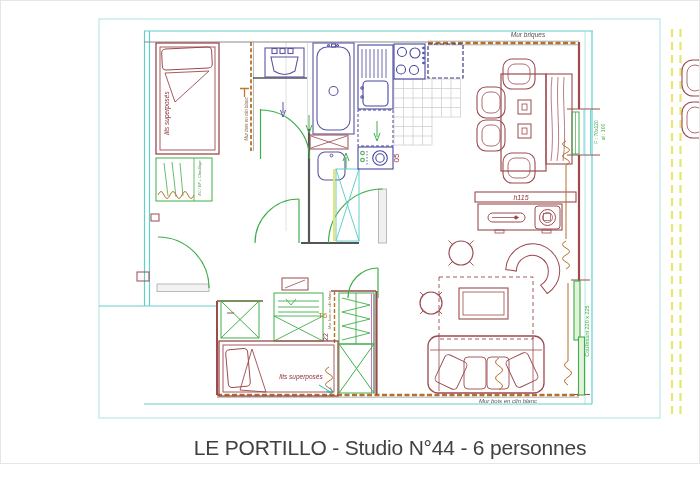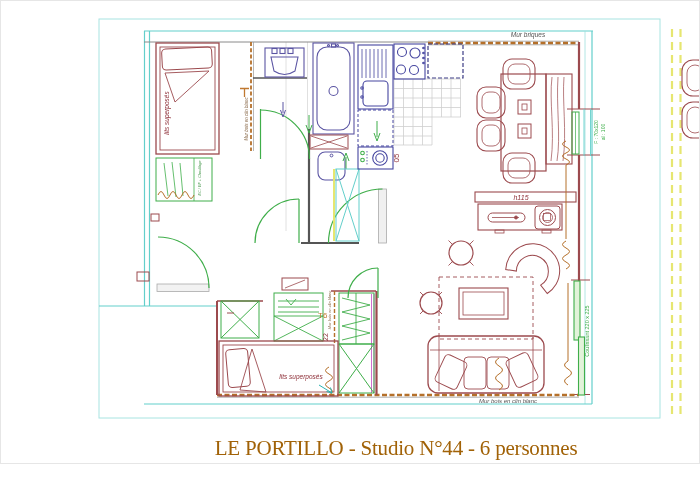--- a/index.html
+++ b/index.html
@@ -1,20 +1,20 @@
 <!DOCTYPE html>
 <html><head>
 <meta charset="utf-8">
 <style>
   html,body{margin:0;padding:0;background:#fff;}
   .page{position:relative;width:700px;height:464px;background:#ffffff;overflow:hidden;
         border:1px solid #e6e6e6;box-sizing:border-box;font-family:"Liberation Sans",sans-serif;}
   .plan-svg{position:absolute;left:0;top:0;}
-  .caption{position:absolute;left:90px;top:435px;width:610px;text-align:center;
-           font-size:21px;letter-spacing:-0.2px;color:#a16207;font-family:Liberation Serif, serif;}
+  .caption{position:absolute;left:84px;top:435px;width:610px;text-align:center;
+           font-size:21px;letter-spacing:-0.2px;color:#404040;font-family:Liberation Sans, sans-serif;}
   text{font-family:"Liberation Sans",sans-serif;}
   .lbl{font-style:italic;}
 </style>
 </head>
 <body>
 
 <div class="page">
 <svg class="plan-svg" width="700" height="500" viewBox="0 0 700 500">
 
   <g fill="none">

